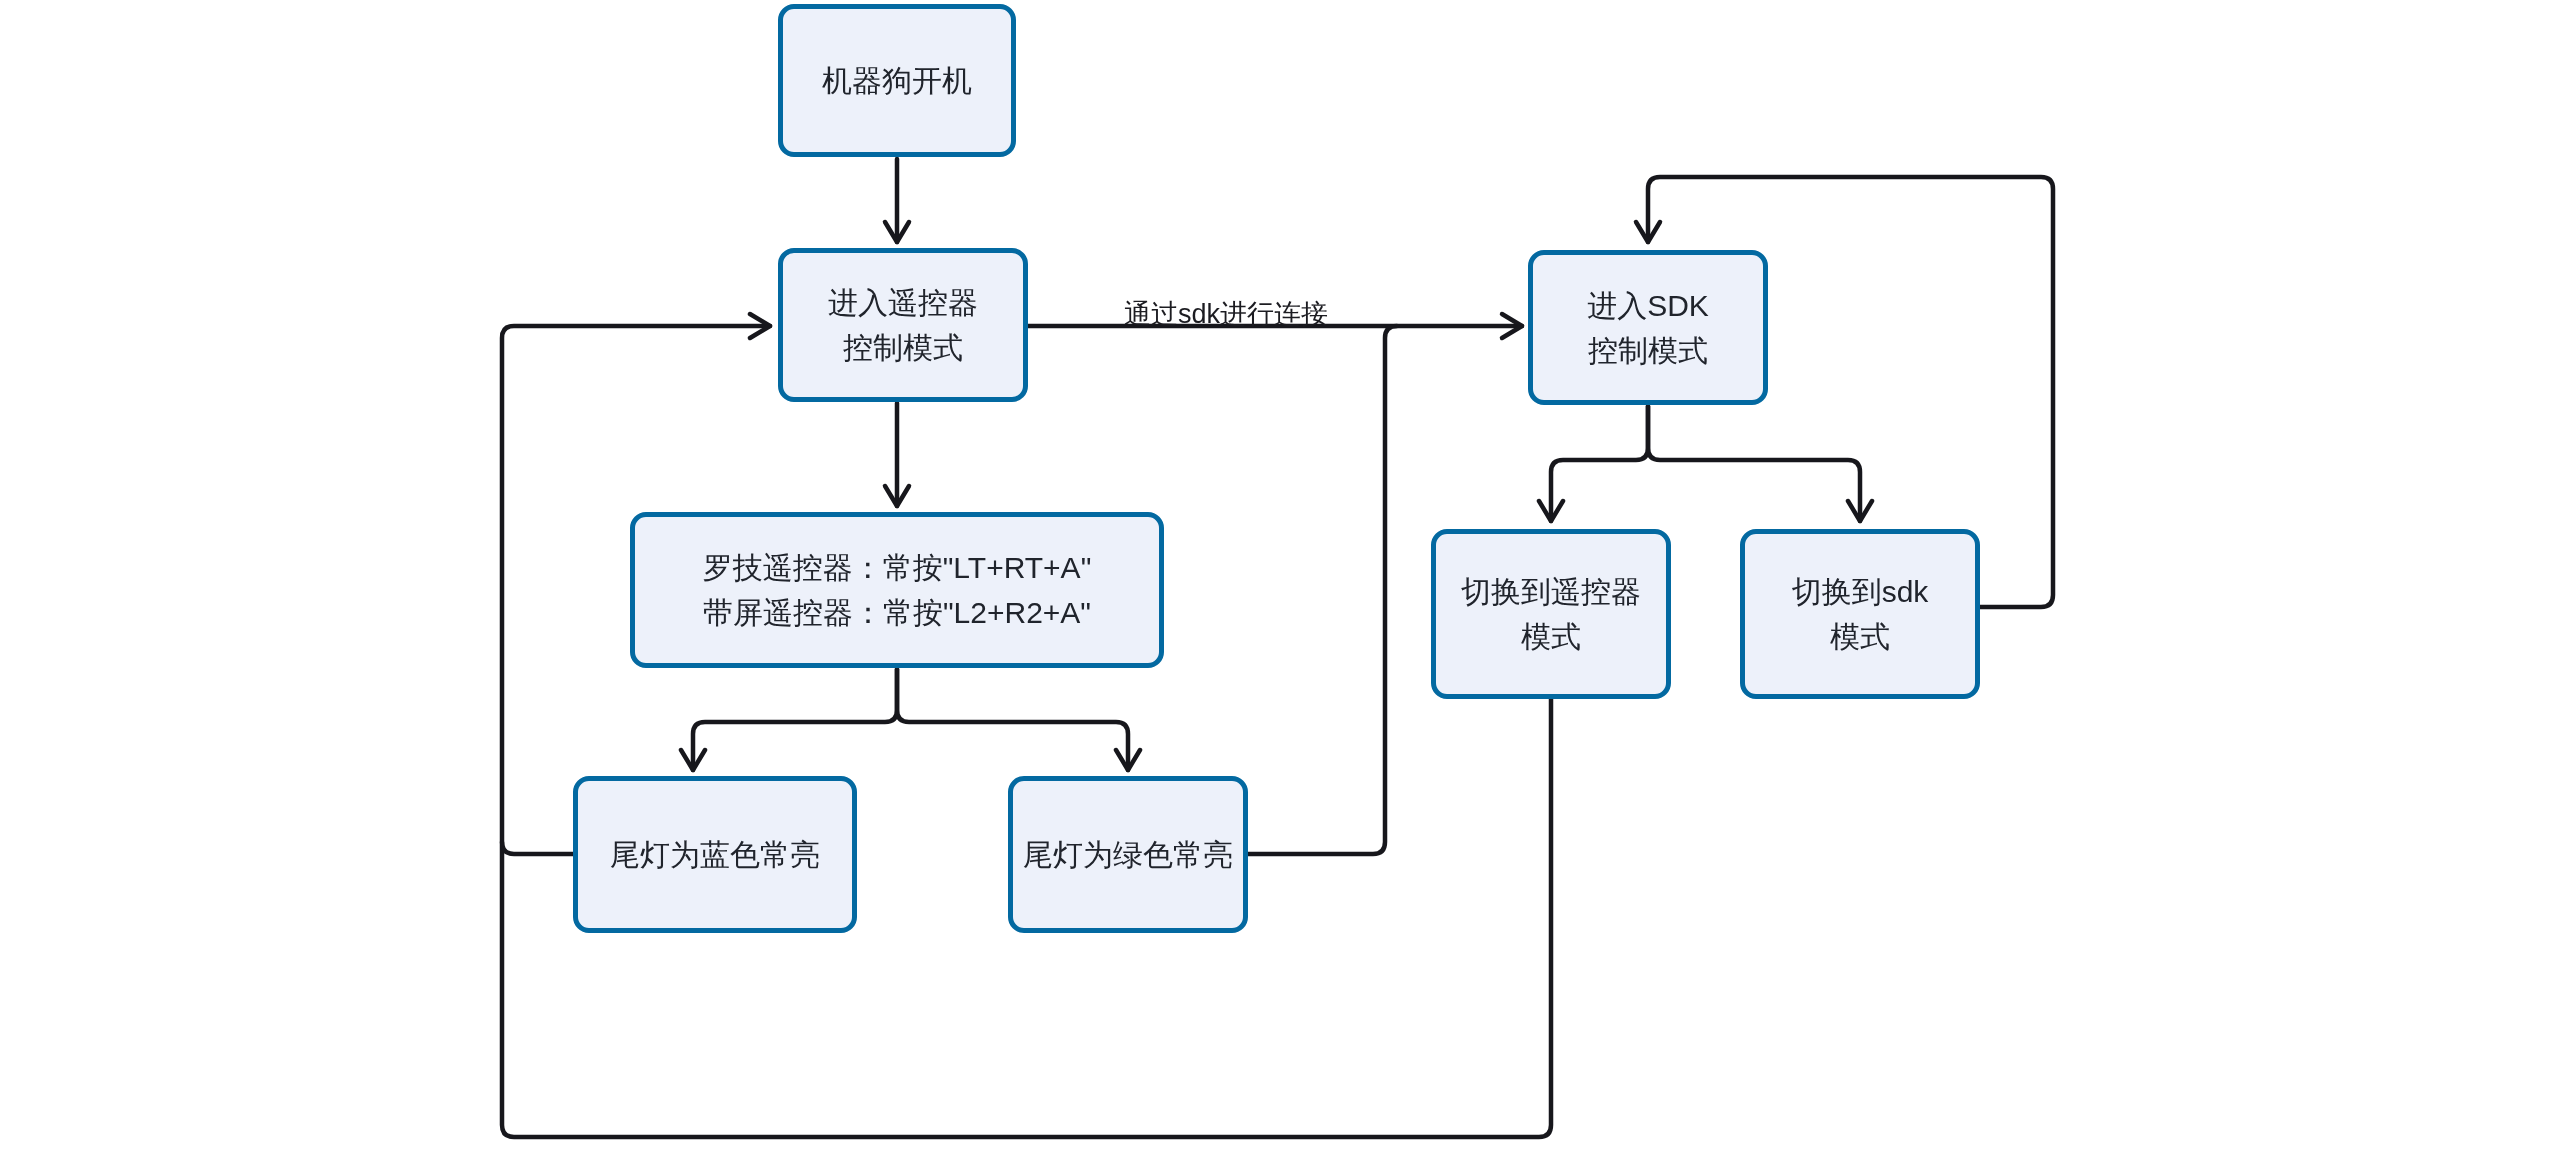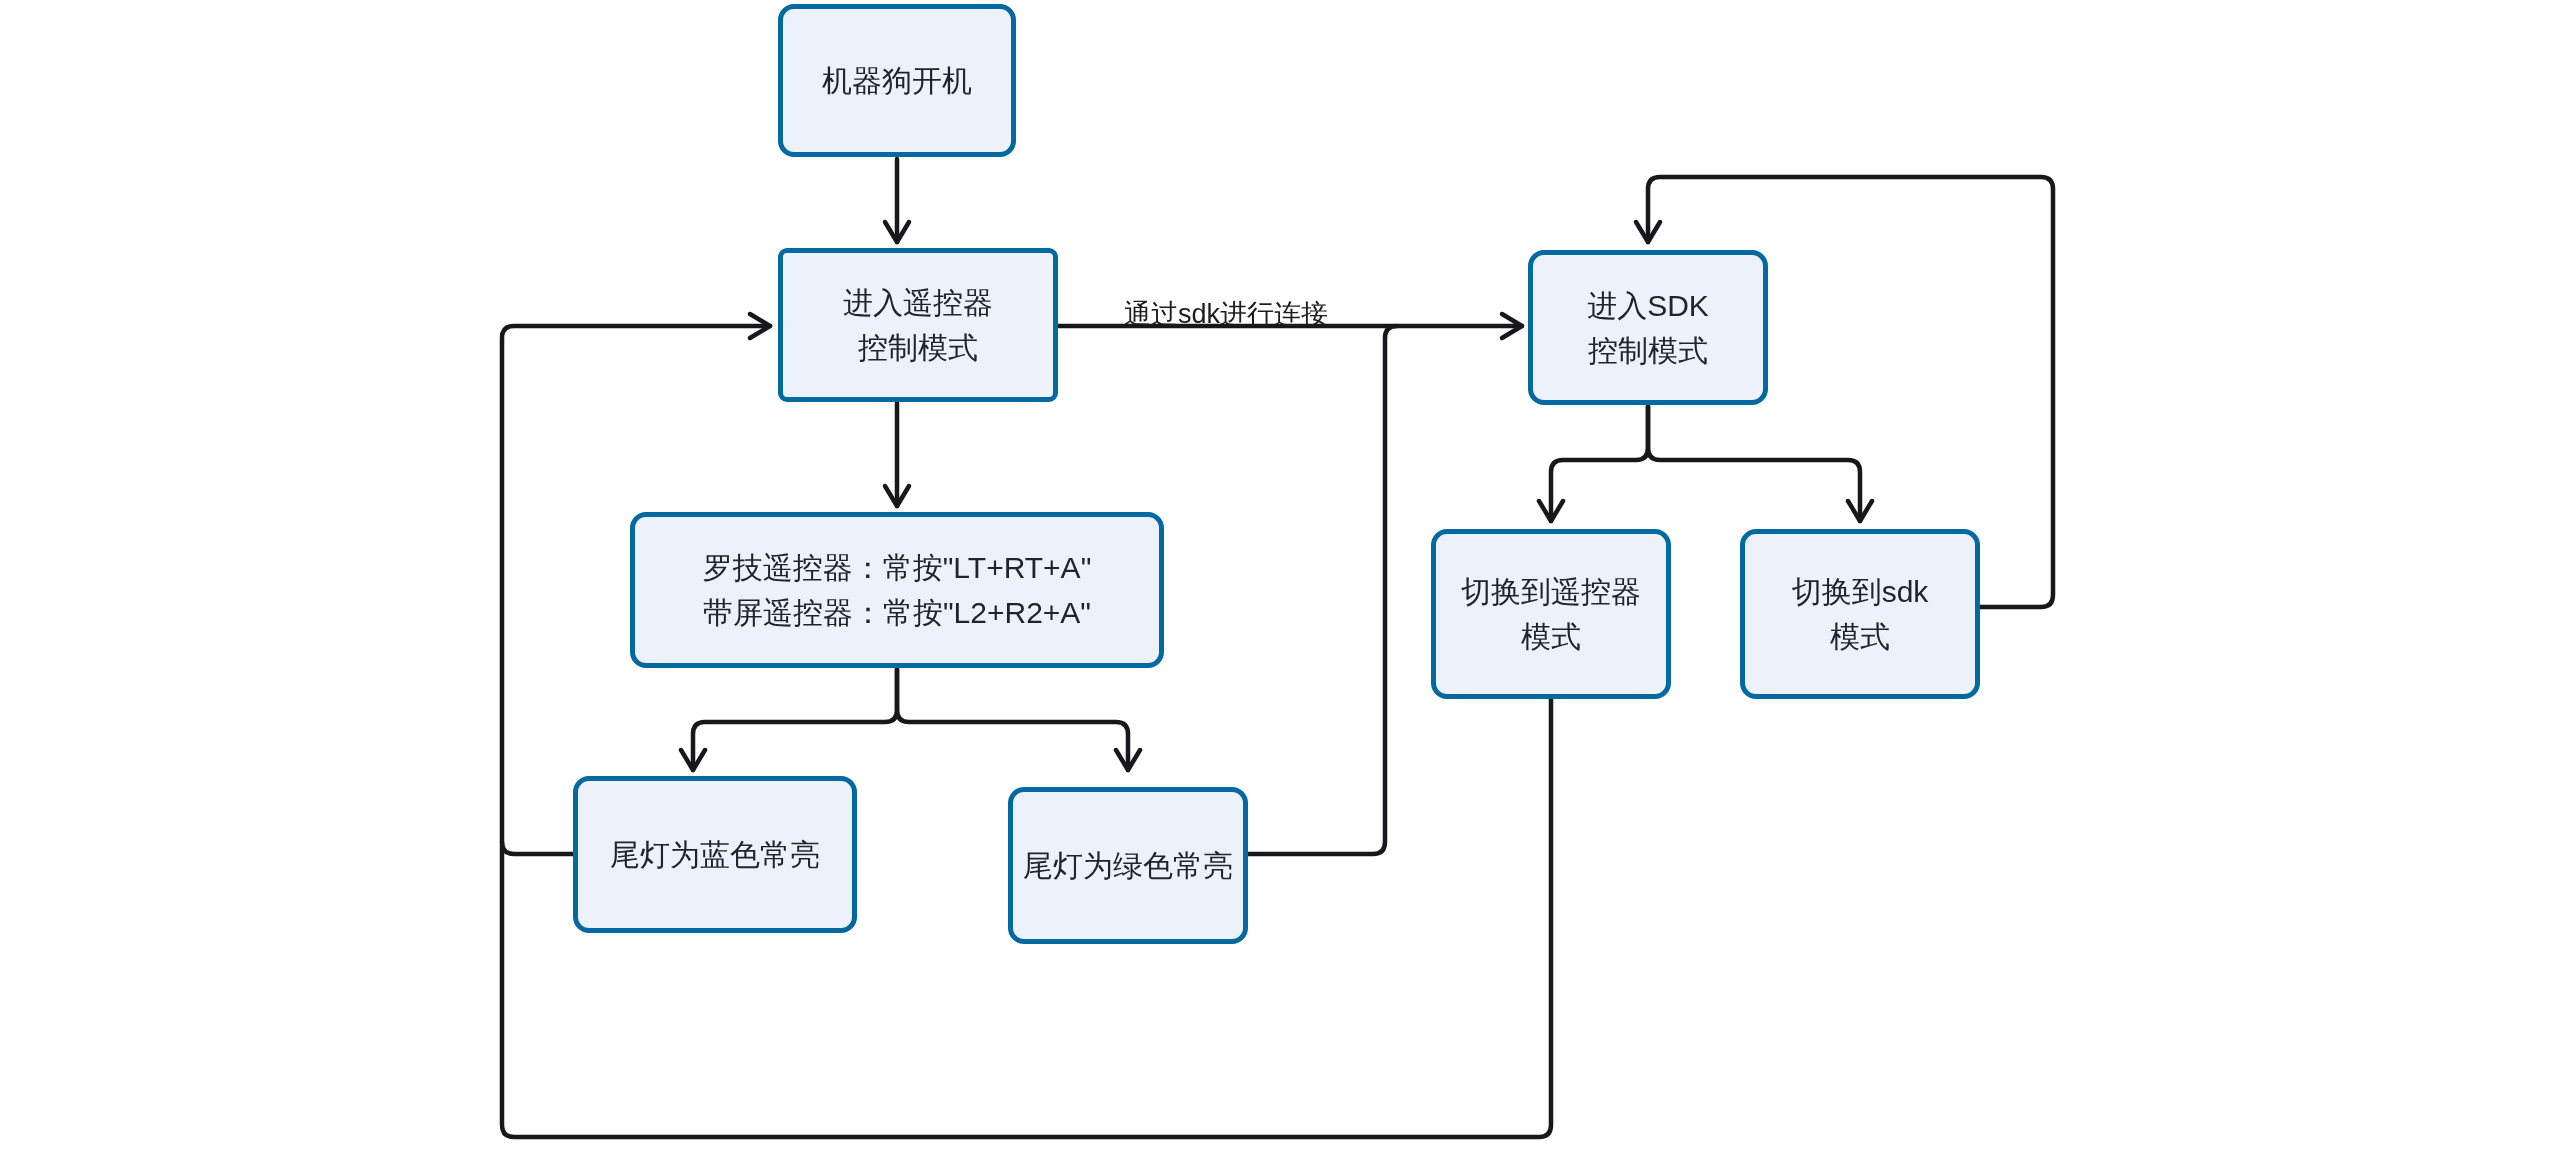--- a/index.html
+++ b/index.html
@@ -88,35 +88,35 @@
 
     <path class="edge" d="M 1551 699 L 1551 1125 Q 1551 1137 1539 1137 L 514 1137 Q 502 1137 502 1125 L 502 338 Q 502 326 514 326 L 770 326" marker-end="url(#arrow)"></path>
 
     <path class="edge" d="M 575 854 L 514 854 Q 502 854 502 842"></path>
   </svg>
 
   <div class="node" style="left:778px; top:4px; width:238px; height:153px;">
     <span>机器狗开机</span>
   </div>
 
-  <div class="node" style="left:778px; top:248px; width:280px; height:154px;border-radius:9px;">
+  <div class="node" style="left:778px; top:248px; width:250px; height:154px;">
     <span>进入遥控器
 控制模式</span>
   </div>
 
   <div class="node" style="left:630px; top:512px; width:534px; height:156px;">
     <span>罗技遥控器：常按"LT+RT+A"
 带屏遥控器：常按"L2+R2+A"</span>
   </div>
 
   <div class="node" style="left:573px; top:776px; width:284px; height:157px;">
     <span>尾灯为蓝色常亮</span>
   </div>
 
-  <div class="node" style="left:1008px; top:776px; width:240px; height:157px;margin-top:11px;">
+  <div class="node" style="left:1008px; top:776px; width:240px; height:157px;">
     <span>尾灯为绿色常亮</span>
   </div>
 
   <div class="node" style="left:1528px; top:250px; width:240px; height:155px;">
     <span>进入SDK
 控制模式</span>
   </div>
 
   <div class="node" style="left:1431px; top:529px; width:240px; height:170px;">
     <span>切换到遥控器

